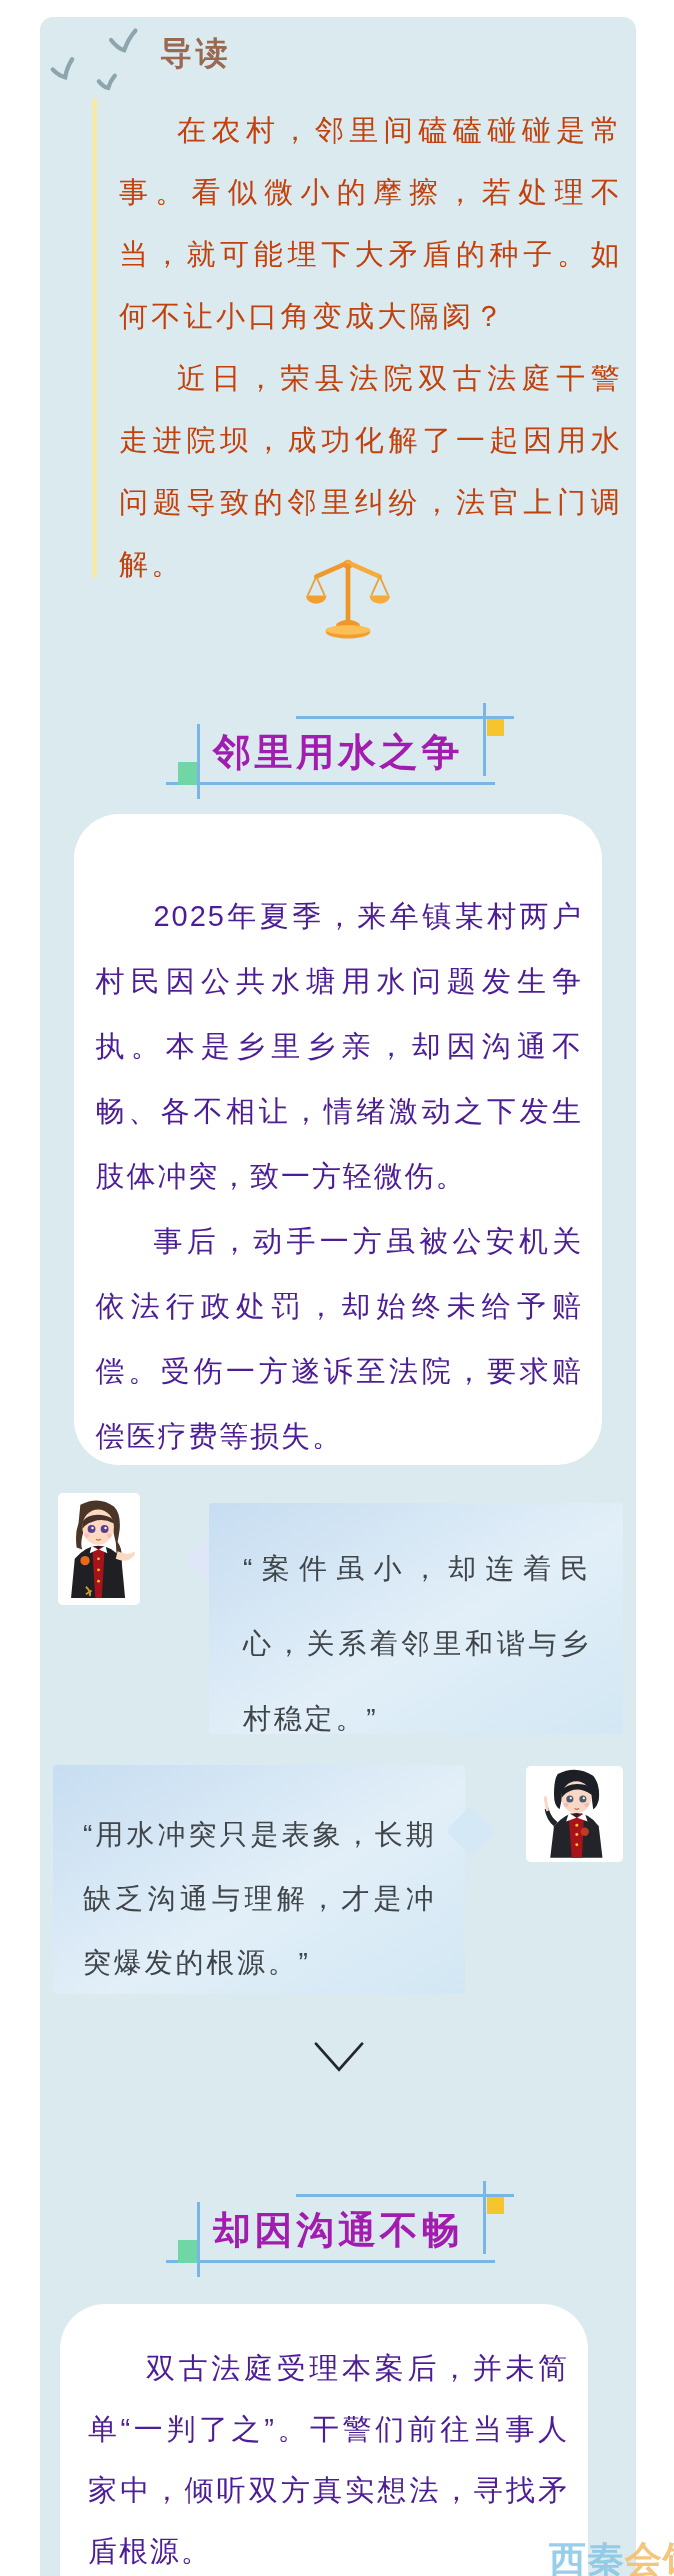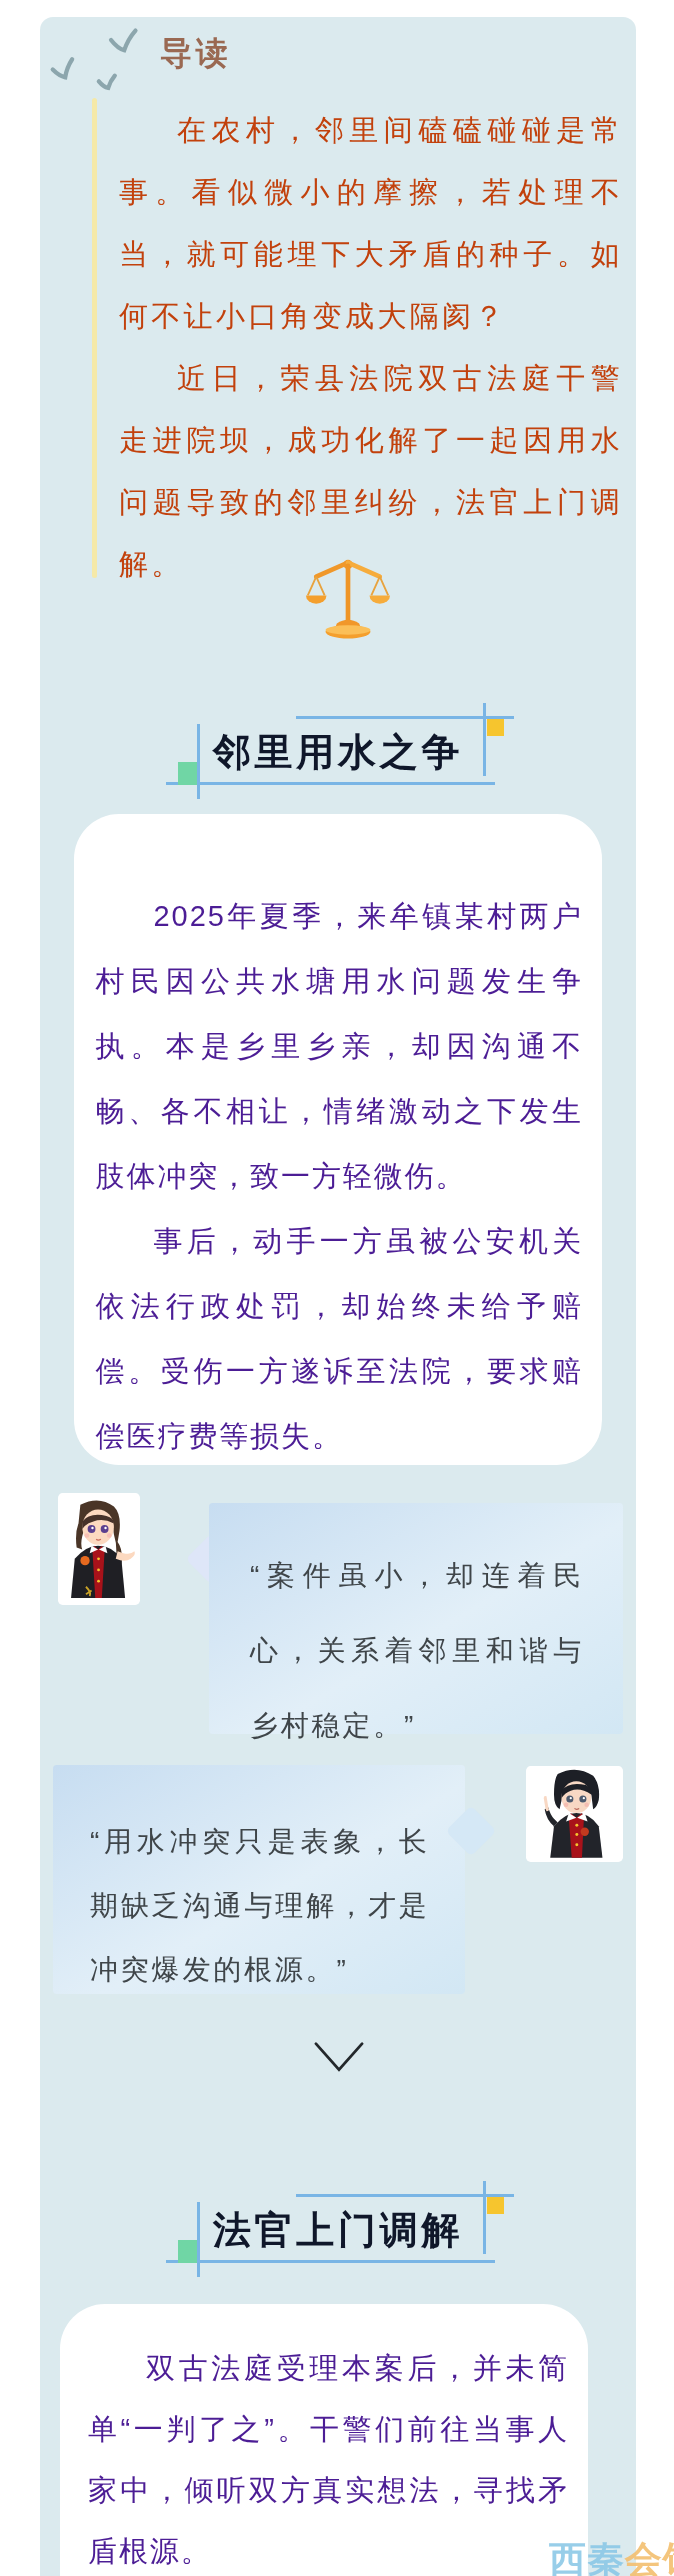--- a/index.html
+++ b/index.html
@@ -19,32 +19,32 @@
 
   
   .sec{left:0;width:596px;height:105px;}
   .sec .ln{position:absolute;background:#79b5e5;}
   .sec .vl-l{left:157px;top:20.6px;width:2.8px;height:75px;}
   .sec .vl-r{left:443px;top:0px;width:2.8px;height:73px;}
   .sec .hl-t{left:256px;top:13px;width:218px;height:2.8px;}
   .sec .hl-b{left:126px;top:79px;width:329px;height:2.8px;}
   .sec .sq-g{position:absolute;left:138px;top:59px;width:19px;height:22.5px;background:#70d6a5;}
   .sec .sq-y{position:absolute;left:447px;top:16px;width:17px;height:17px;background:#f6c52e;}
-  .sec .ttl{position:absolute;left:0;top:24.4px;width:100%;text-align:center;font-size:38px;font-weight:bold;color:#0f172a;letter-spacing:3.7px;}
+  .sec .ttl{position:absolute;left:0;top:24.4px;width:100%;text-align:center;font-size:38px;font-weight:bold;color:#a21caf;letter-spacing:3.7px;}
 
   
   .card{background:#ffffff;color:#4c1d95;font-size:29px;text-align:justify;letter-spacing:1.9px;}
   .card p{margin:0;text-indent:2em;}
   .card1{left:34px;top:797px;width:528px;height:651px;border-radius:45px;padding:70px 19px 0 21.6px;box-sizing:border-box;line-height:65px;}
   .card2{left:20px;top:2287px;width:528px;height:272px;border-radius:45px 45px 0 0;padding:34px 19px 0 28px;box-sizing:border-box;line-height:61px;}
 
   
   .avatar-tile{background:#ffffff;border-radius:4.7px;overflow:hidden;}
   .bubble{background:linear-gradient(150deg,#c7ddf1 0%,#e2eff8 55%,#d2e7f4 100%);color:#3f4549;font-size:28px;letter-spacing:2.8px;text-align:justify;box-sizing:border-box;border-radius:3.7px;}
-  .bubble p{margin:11px;}
+  .bubble p{margin:4px;}
   .bubble1{left:169px;top:1486px;width:414px;height:231px;padding:24.4px 28px 0 30px;line-height:75px;}
   .bubble2{left:13px;top:1748px;width:412px;height:229px;padding:34px 24.4px 0 26px;line-height:64px;}
   .tail{background:#dee6f8;border-radius:5.6px;transform:rotate(45deg);}
   .tail1{left:153px;top:1524px;width:36px;height:36px;}
   .tail2{left:413px;top:1796px;width:36px;height:36px;background:#d5e8f6;}
 
   
   .watermark{left:549px;top:2535px;font-size:37px;font-weight:bold;letter-spacing:0.9px;white-space:nowrap;z-index:9;}
   .wm-a{color:rgba(134,197,229,0.85);}
   .wm-b{color:rgba(243,191,111,0.9);}
@@ -159,21 +159,21 @@
       <polyline points="4,4 29,32 54,4" fill="none" stroke="#23282b" stroke-width="3" stroke-linecap="round" stroke-linejoin="miter"></polyline>
     </svg>
 
     <div class="abs sec" style="top:2164px;">
       <div class="ln hl-t"></div>
       <div class="ln hl-b"></div>
       <div class="ln vl-l"></div>
       <div class="ln vl-r"></div>
       <div class="sq-g"></div>
       <div class="sq-y"></div>
-      <div class="ttl">法官上门调解</div>
+      <div class="ttl">却因沟通不畅</div>
     </div>
 
     <div class="abs card card2">
       <p>双古法庭受理本案后，并未简单“一判了之”。干警们前往当事人家中，倾听双方真实想法，寻找矛盾根源。</p>
     </div>
   </div>
 
   <div class="abs watermark">
     <span class="wm-a">西秦</span><span class="wm-b">会馆</span>
   </div>

